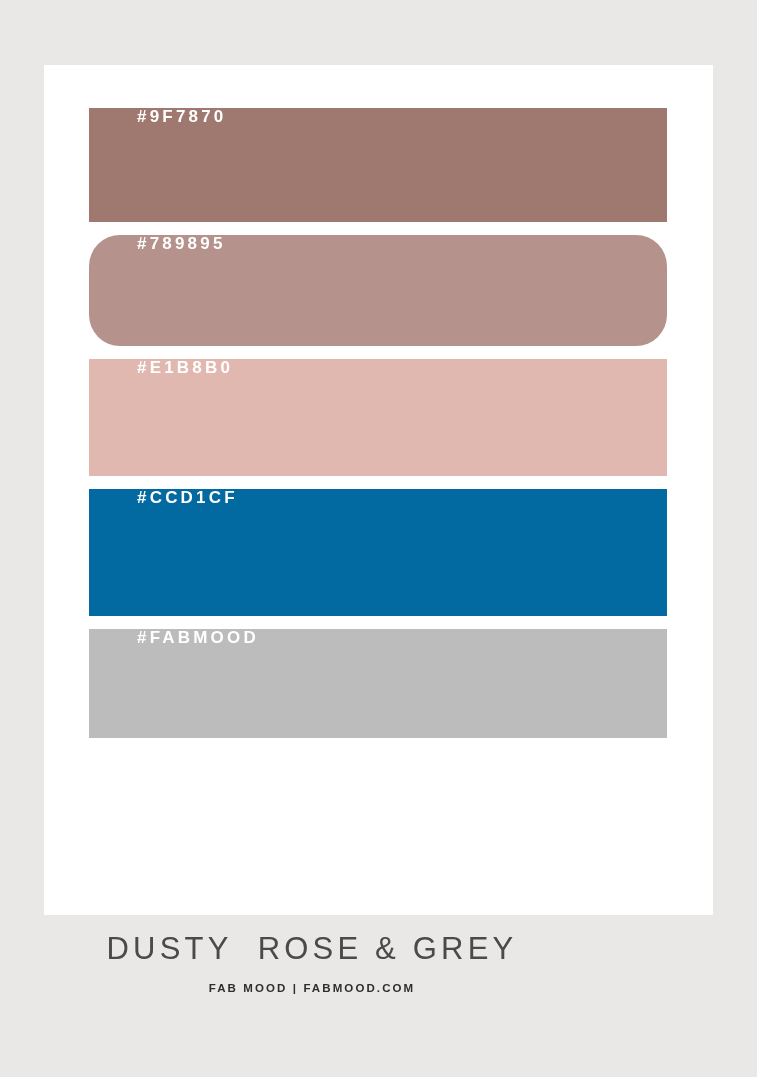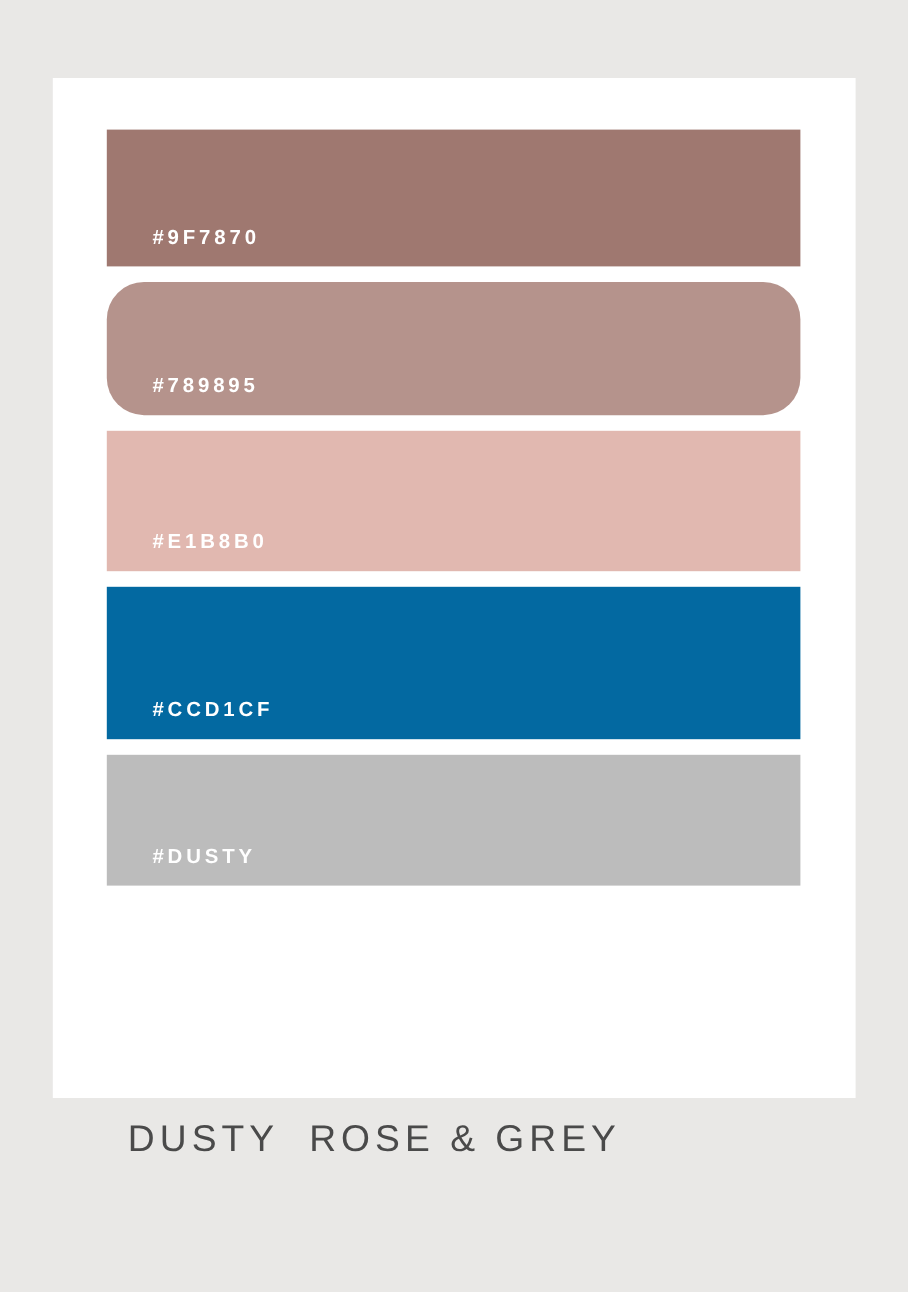--- a/index.html
+++ b/index.html
@@ -36,22 +36,23 @@
     left: 45px;
     top: 43px;
     width: 578px;
   }
 
   .swatch {
     position: relative;
     width: 578px;
     box-sizing: border-box;
     display: flex;
-    align-items: flex-end;
+    align-items: flex-start;
     margin-bottom: 13px;
+    padding-left: 10px;
   }
   .swatch:last-child {
     margin-bottom: 0;
   }
 
   .swatch-label {
     font-family: "Liberation Sans", sans-serif;
     font-weight: bold;
     font-size: 17px;
     letter-spacing: 3.2px;
@@ -110,23 +111,24 @@
 
       <div class="swatch" style="background: rgb(225, 184, 176); height: 117px;">
         <span class="swatch-label" style="color: rgb(255, 255, 255);">#E1B8B0</span>
       </div>
 
       <div class="swatch" style="background: #0369a1; height: 127px;">
         <span class="swatch-label" style="color: rgb(255, 255, 255);">#CCD1CF</span>
       </div>
 
       <div class="swatch" style="background: rgb(188, 188, 188); height: 109px;">
-        <span class="swatch-label" style="color: rgb(255, 255, 255);">#DUSTY</span>
+        <span class="swatch-label" style="color: rgb(255, 255, 255);">#FABMOOD</span>
       </div>
 
     </div>
   </div>
 
   <div class="caption">
     <div class="palette-title" style="color: rgb(74, 74, 74);">DUSTY  ROSE &amp; GREY</div>
+    <div class="palette-credit" style="color: rgb(46, 46, 46);">FAB MOOD | FABMOOD.COM</div>
   </div>
 
 </div>
 
 </body></html>

